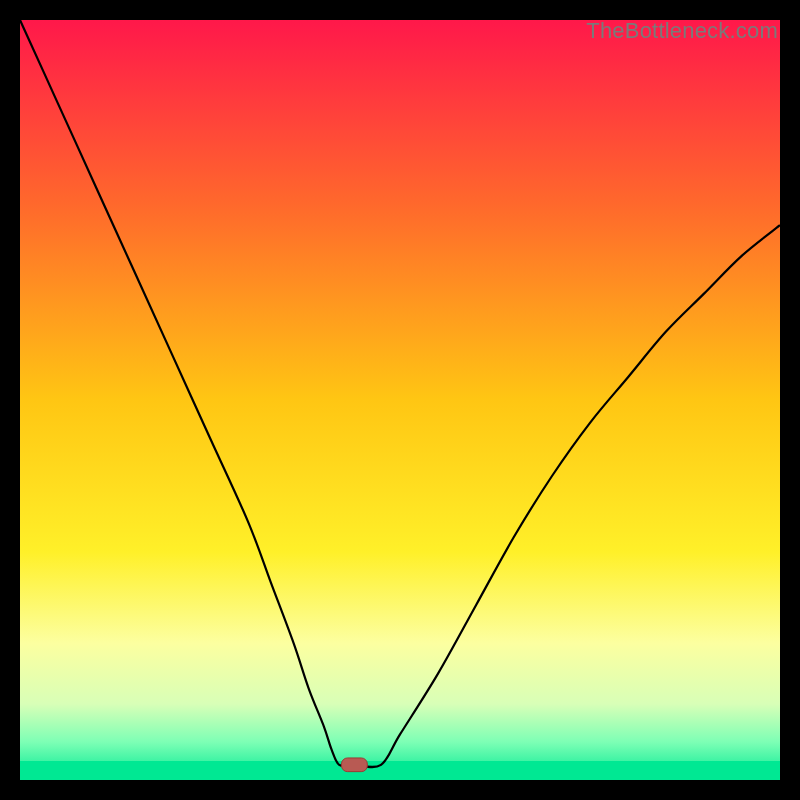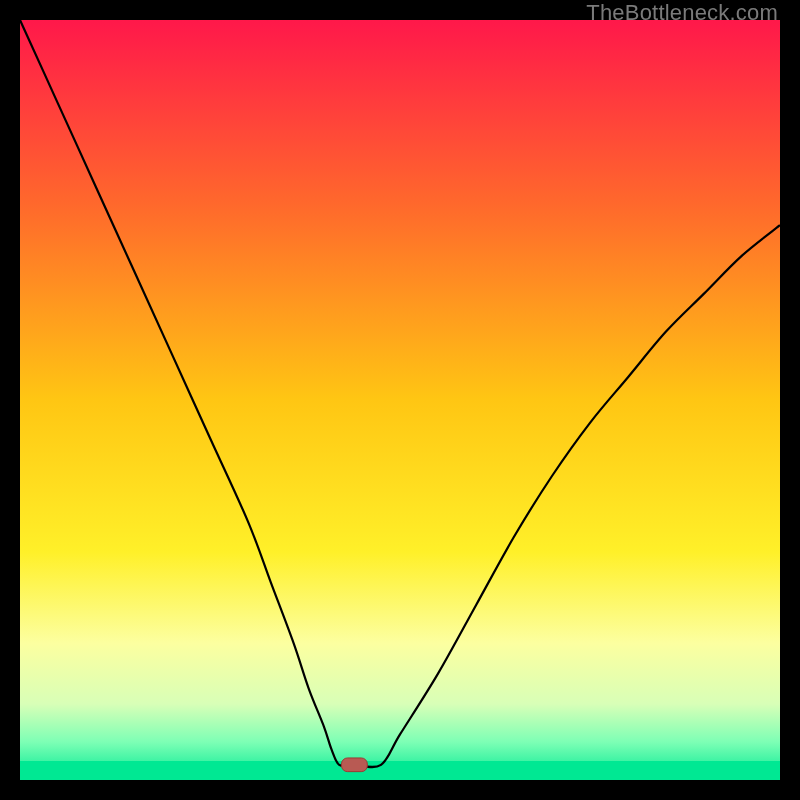--- a/index.html
+++ b/index.html
@@ -20,21 +20,21 @@
   .plot-area {
     position: absolute;
     left: 20px;
     top: 20px;
     width: 760px;
     height: 760px;
     overflow: hidden;
   }
   .watermark {
     position: absolute;
-    top: 0;
+    top: 18px;
     right: 22px;
     color: #7a7a7a;
     font-size: 22px;
     font-weight: 500;
     letter-spacing: 0.2px;
     z-index: 20;
   }
 </style>
 </head>
 <body>

